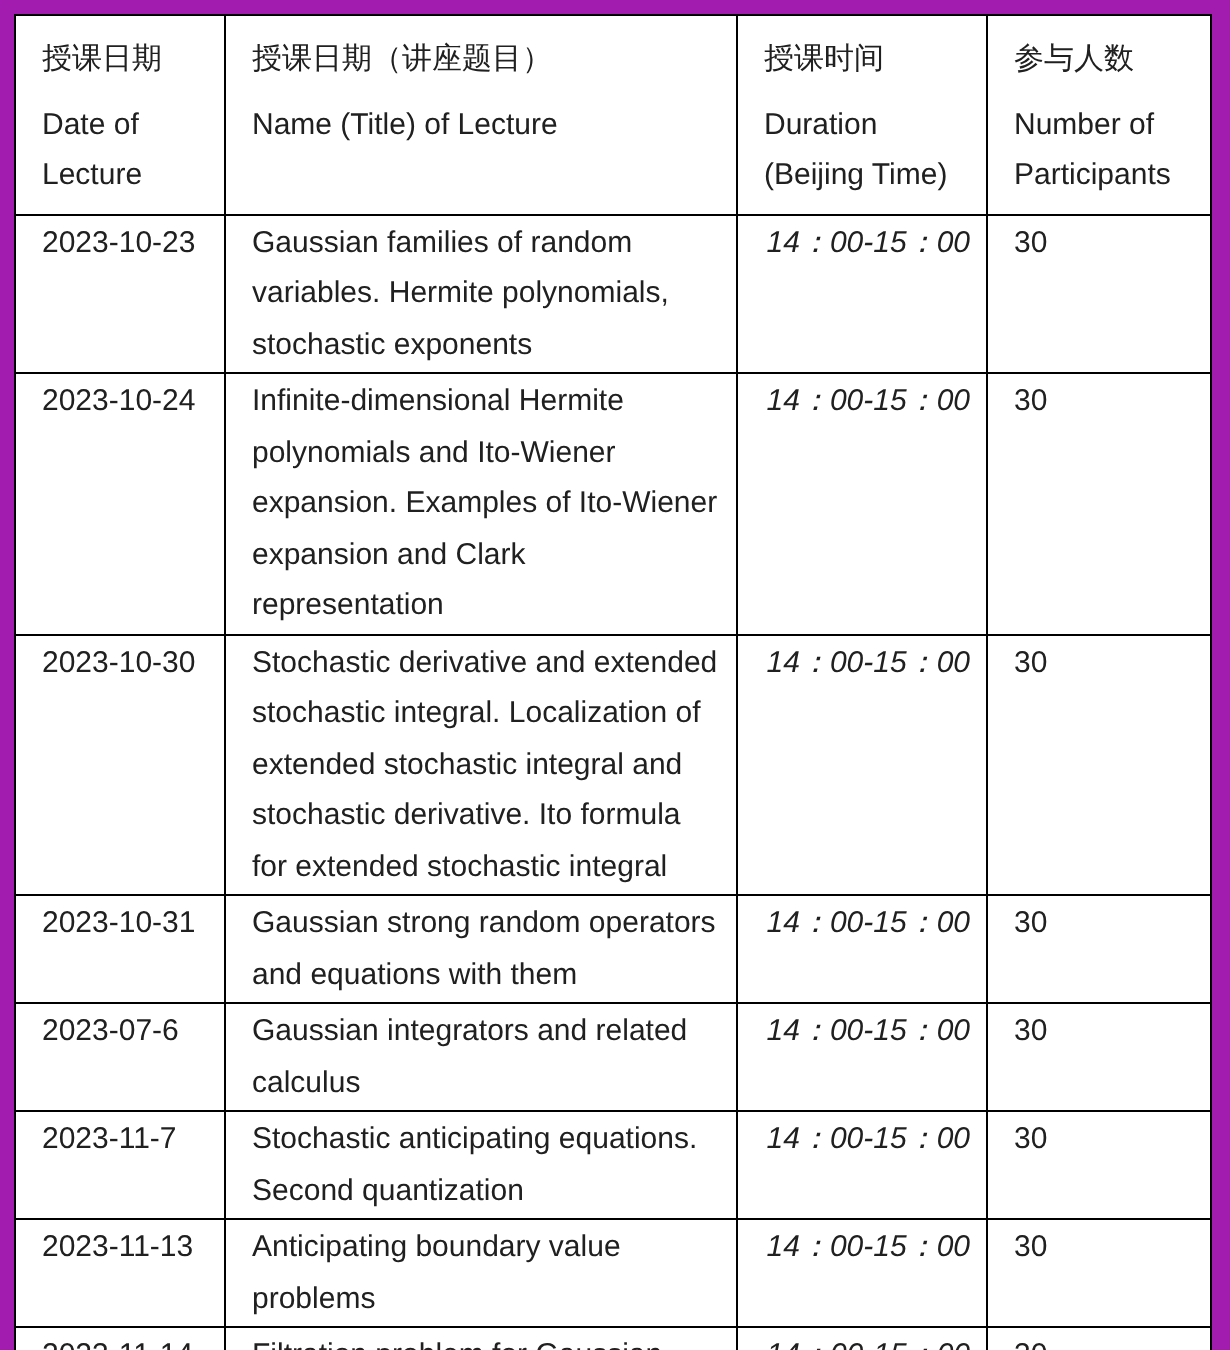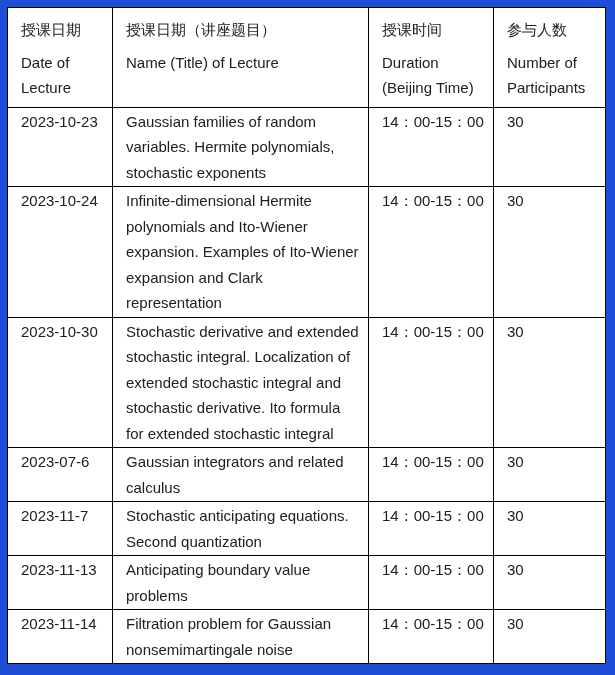--- a/index.html
+++ b/index.html
@@ -8,21 +8,21 @@
     background: #ffffff;
     width: 615px;
     font-family: "Liberation Sans", "DejaVu Sans", sans-serif;
     color: #202020;
   }
   .page {
     width: 615px;
     height: 675px;
     box-sizing: border-box;
     padding: 7px 0 0 7px;
-    background: #1d4ed8;
+    background: #a21caf;
   }
   table.schedule {
     border-collapse: collapse;
     table-layout: fixed;
     width: 598px;
     background: #ffffff;
   }
   table.schedule th,
   table.schedule td {
     border: 1px solid #000000;
@@ -43,21 +43,21 @@
   table.schedule th {
     text-align: left;
     padding: 9px 8px 6px 13px;
   }
   th .zh { margin-bottom: 7px; }
   th .en { }
 
   
   table.schedule td { padding: 1px 8px 1px 13px; }
   td.c-title { padding: 1px 8px 1px 10px; }
-  td.c-time  { text-align: left; padding: 1px 4px; }
+  td.c-time  { text-align: right; padding: 1px 4px; font-style: italic; }
   td.c-num   { text-align: left; padding: 1px 4px; }
 </style>
 </head>
 <body>
 
 <div class="page">
   <table class="schedule">
     <colgroup>
       <col class="col-date">
       <col class="col-name">
@@ -99,20 +99,26 @@
     <td class="c-num"><span>30</span></td>
   </tr>
 
   <tr>
     <td class="c-date"><span>2023-10-30</span></td>
     <td class="c-title"><span>Stochastic derivative and extended stochastic integral. Localization of extended stochastic integral and stochastic derivative. Ito formula for extended stochastic integral</span></td>
     <td class="c-time"><span>14：00-15：00</span></td>
     <td class="c-num"><span>30</span></td>
   </tr>
 
+  <tr>
+    <td class="c-date"><span>2023-10-31</span></td>
+    <td class="c-title"><span>Gaussian strong random operators and equations with them</span></td>
+    <td class="c-time"><span>14：00-15：00</span></td>
+    <td class="c-num"><span>30</span></td>
+  </tr>
 
   <tr>
     <td class="c-date"><span>2023-07-6</span></td>
     <td class="c-title"><span>Gaussian integrators and related calculus</span></td>
     <td class="c-time"><span>14：00-15：00</span></td>
     <td class="c-num"><span>30</span></td>
   </tr>
 
   <tr>
     <td class="c-date"><span>2023-11-7</span></td>

